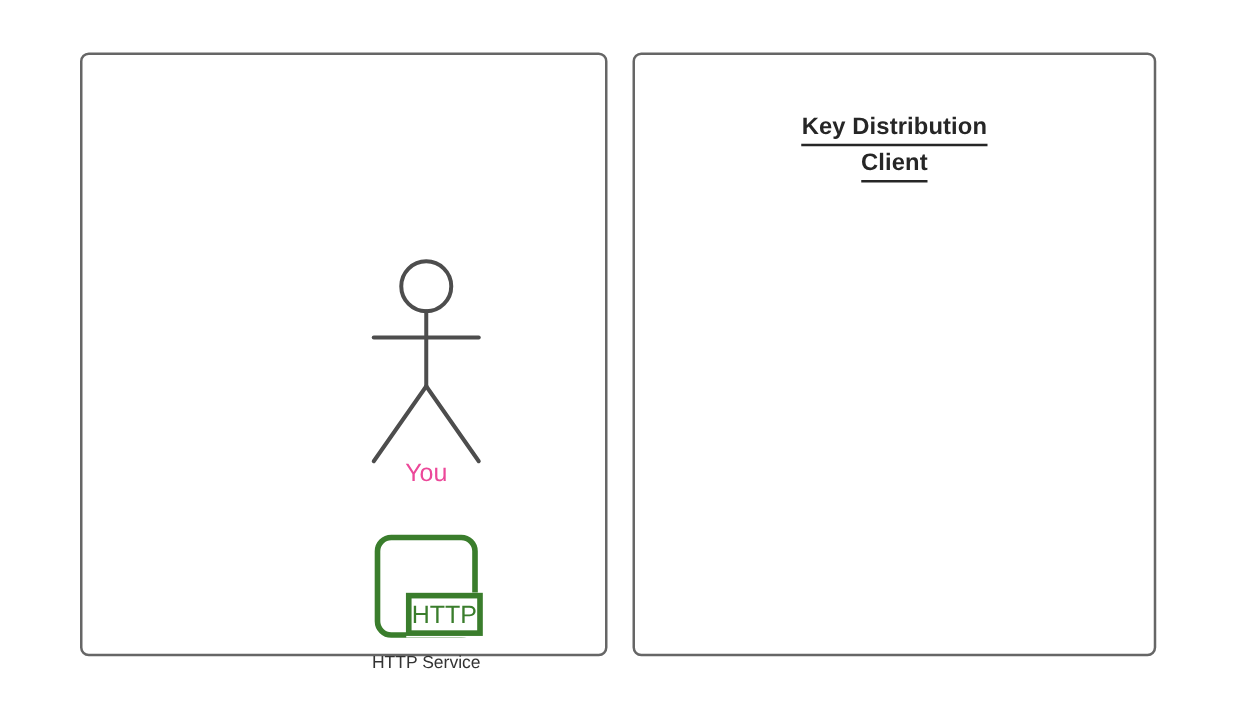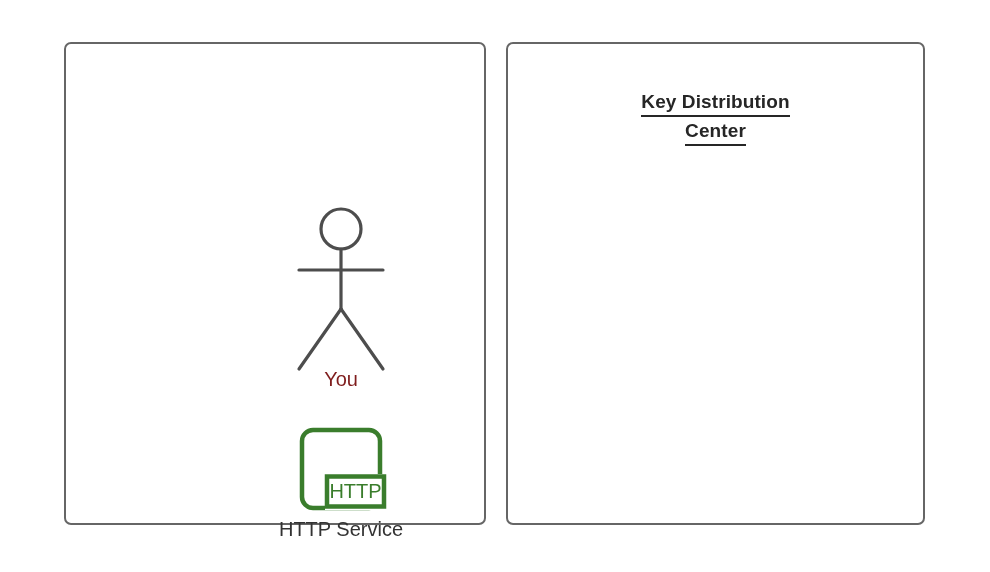--- a/index.html
+++ b/index.html
@@ -72,42 +72,42 @@
   }
   .actor svg { display: block; }
 
   .actor-label {
     position: absolute;
     left: 165px;
     top: 322px;
     width: 220px;
     text-align: center;
     font-size: 20px;
-    color: #7f1d1d;
+    color: #ec4899;
     line-height: 26px;
   }
 
   
   .http-icon {
     position: absolute;
     left: 228px;
     top: 380px;
     width: 95px;
     height: 90px;
     text-decoration: underline;
   }
   .http-icon svg { display: block; }
 
   .service-label {
     position: absolute;
     left: 165px;
     top: 472px;
     width: 220px;
     text-align: center;
-    font-size: 20px;
+    font-size: 14px;
     color: #333333;
     line-height: 26px;
   }
 </style>
 </head>
 <body>
 
 <div class="canvas">
 
   <div class="panel" id="panel-client">
@@ -143,18 +143,18 @@
       </svg>
     </div>
 
     <div class="service-label">HTTP Service</div>
   </div>
 
   <div class="panel" id="panel-kdc">
 
     <div class="panel-title" id="title-kdc">
       <span class="tline">Key Distribution</span><br>
-      <span class="tline">Center</span>
+      <span class="tline">Client</span>
     </div>
 
   </div>
 
 </div>
 
 </body></html>

